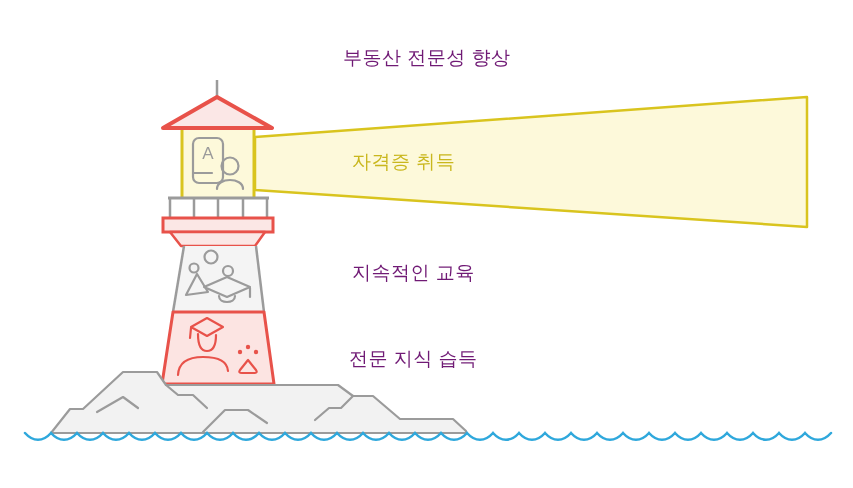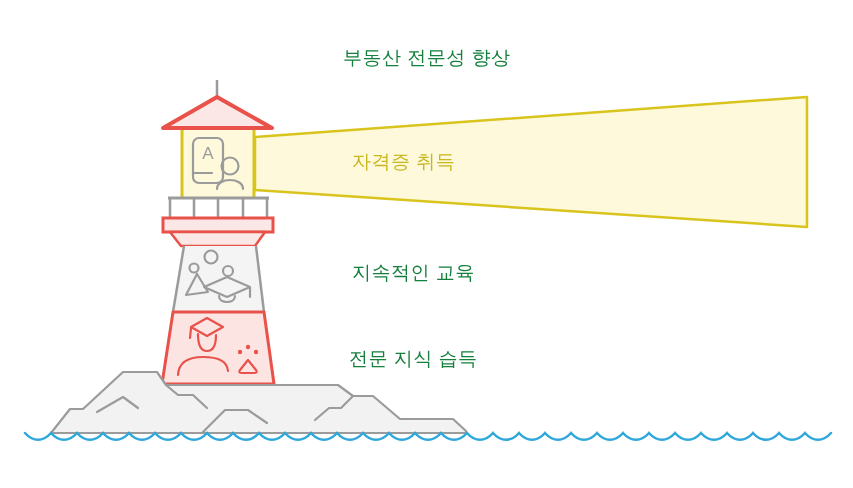--- a/index.html
+++ b/index.html
@@ -2,21 +2,21 @@
 <html><head>
 <meta charset="utf-8">
 <style>
   html,body{margin:0;padding:0;background:#fff;}
   #canvas{
     position:relative;width:853px;height:488px;background:#ffffff;
     font-family:"Liberation Sans",sans-serif;overflow:hidden;
   }
   #scene{position:absolute;left:0;top:0;}
   .label{
-    position:absolute;font-size:19px;line-height:21px;color:#15803d;
+    position:absolute;font-size:19px;line-height:21px;color:#701a75;
     white-space:nowrap;letter-spacing:0.5px;
   }
   .label.top{left:343px;top:47px;}
   .label.beam-label{left:352px;top:151px;color:#c9b71d;}
   .label.education{left:352px;top:262px;}
   .label.knowledge{left:349px;top:348px;}
 </style>
 </head>
 <body>
 

